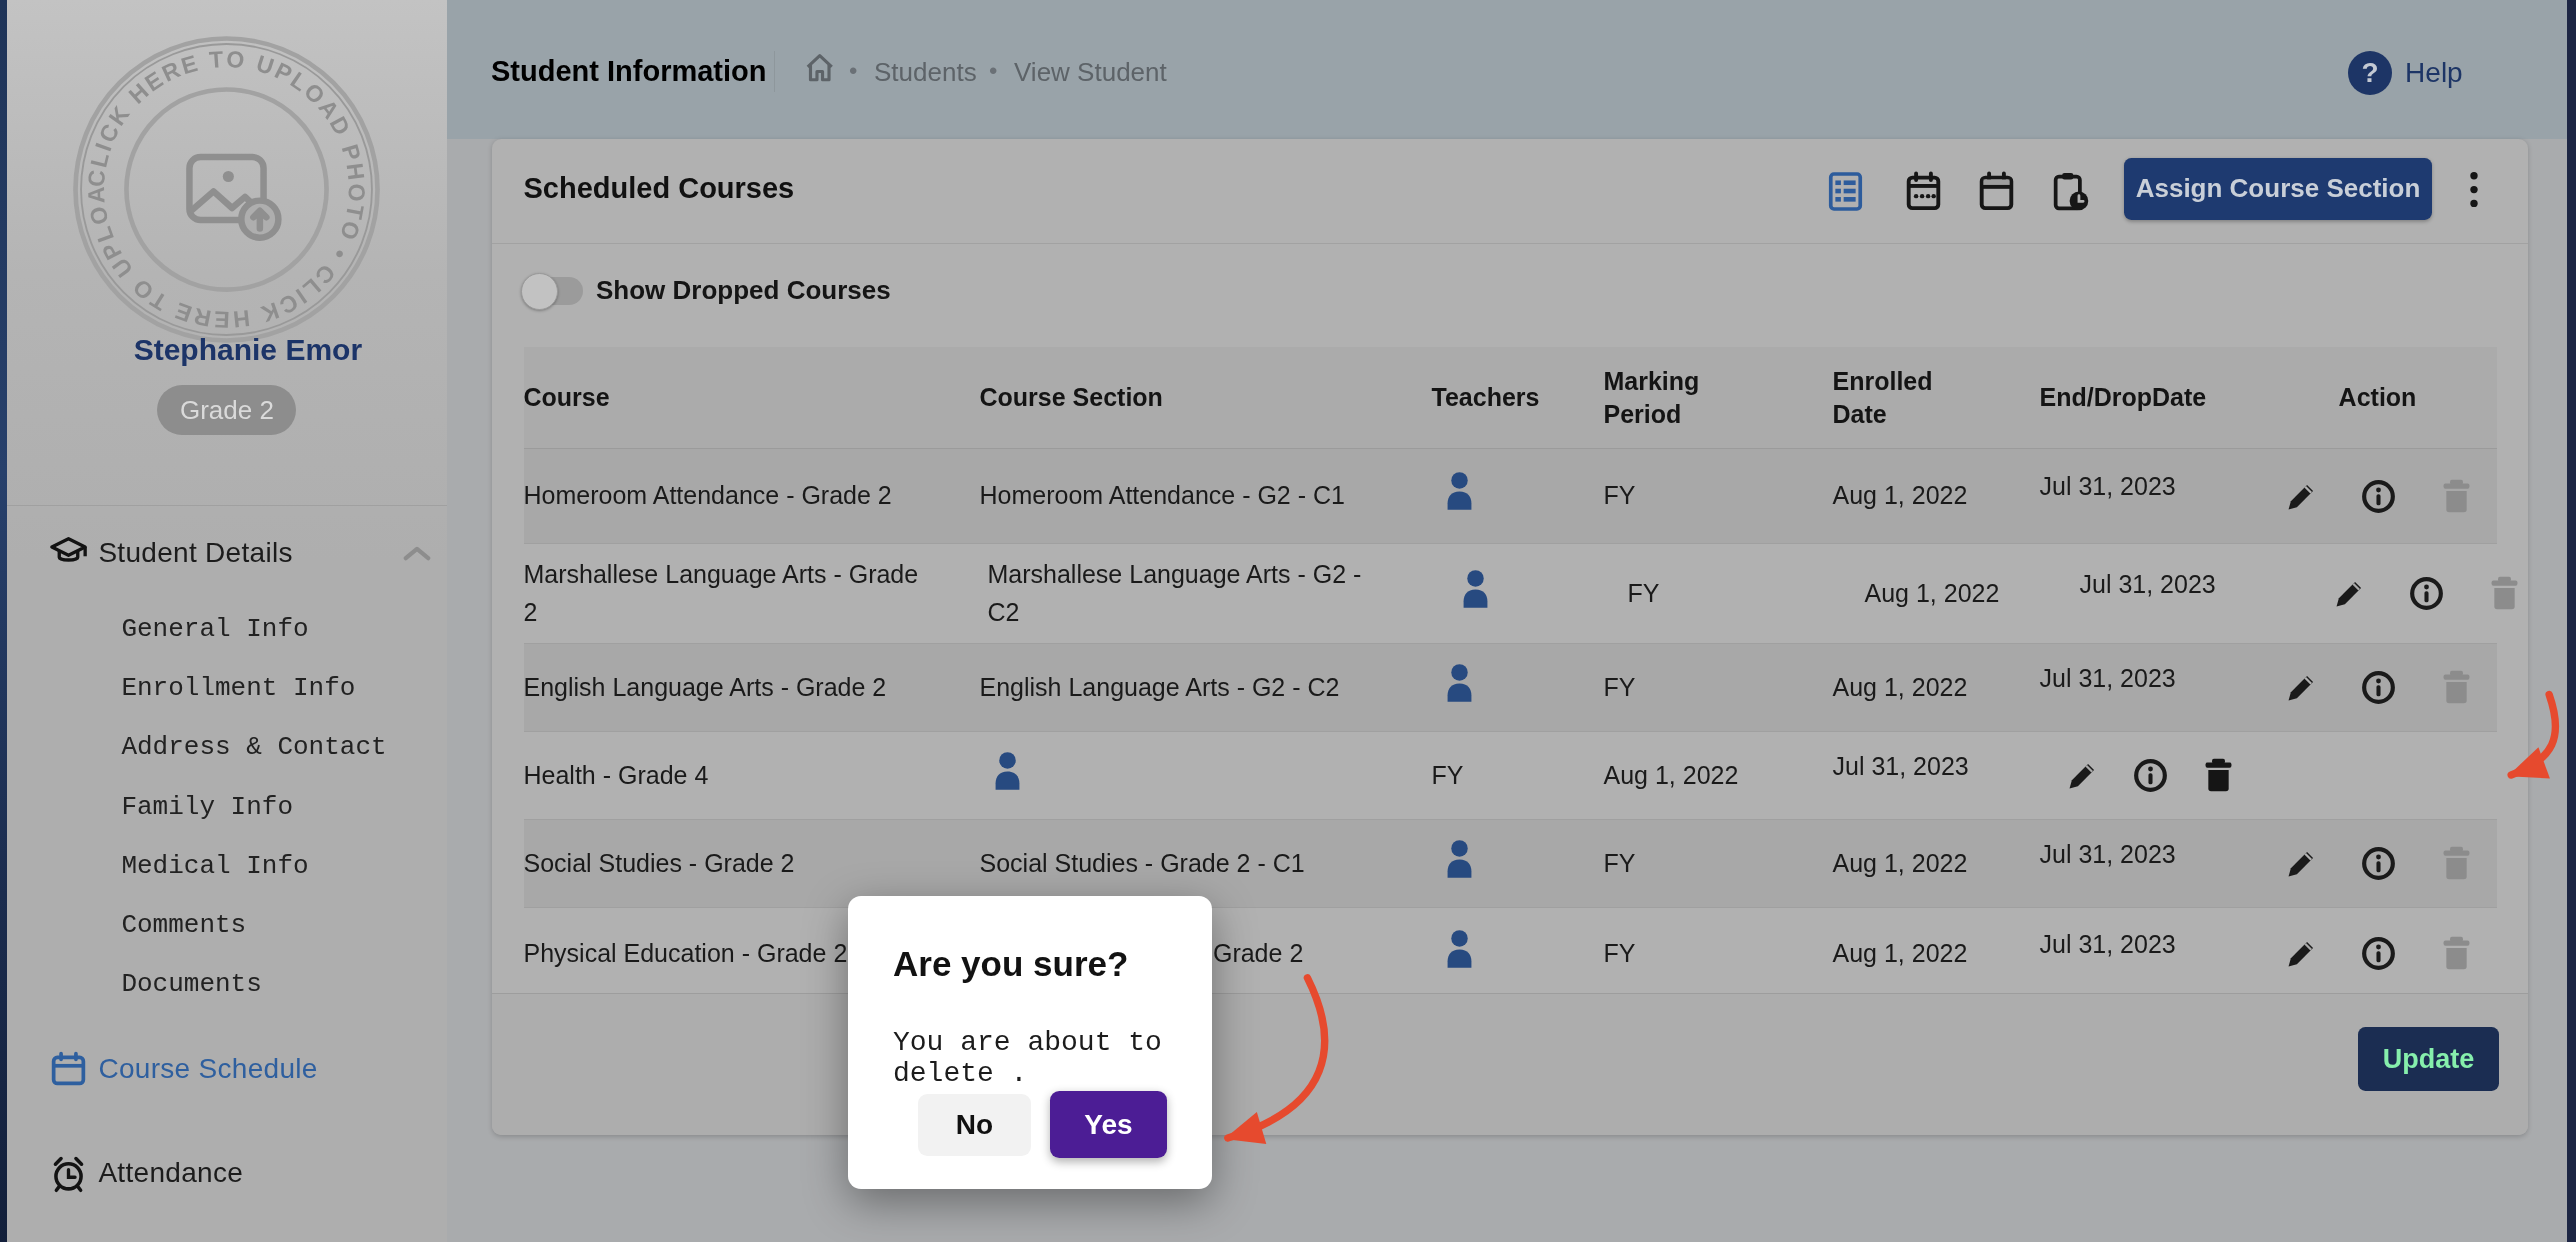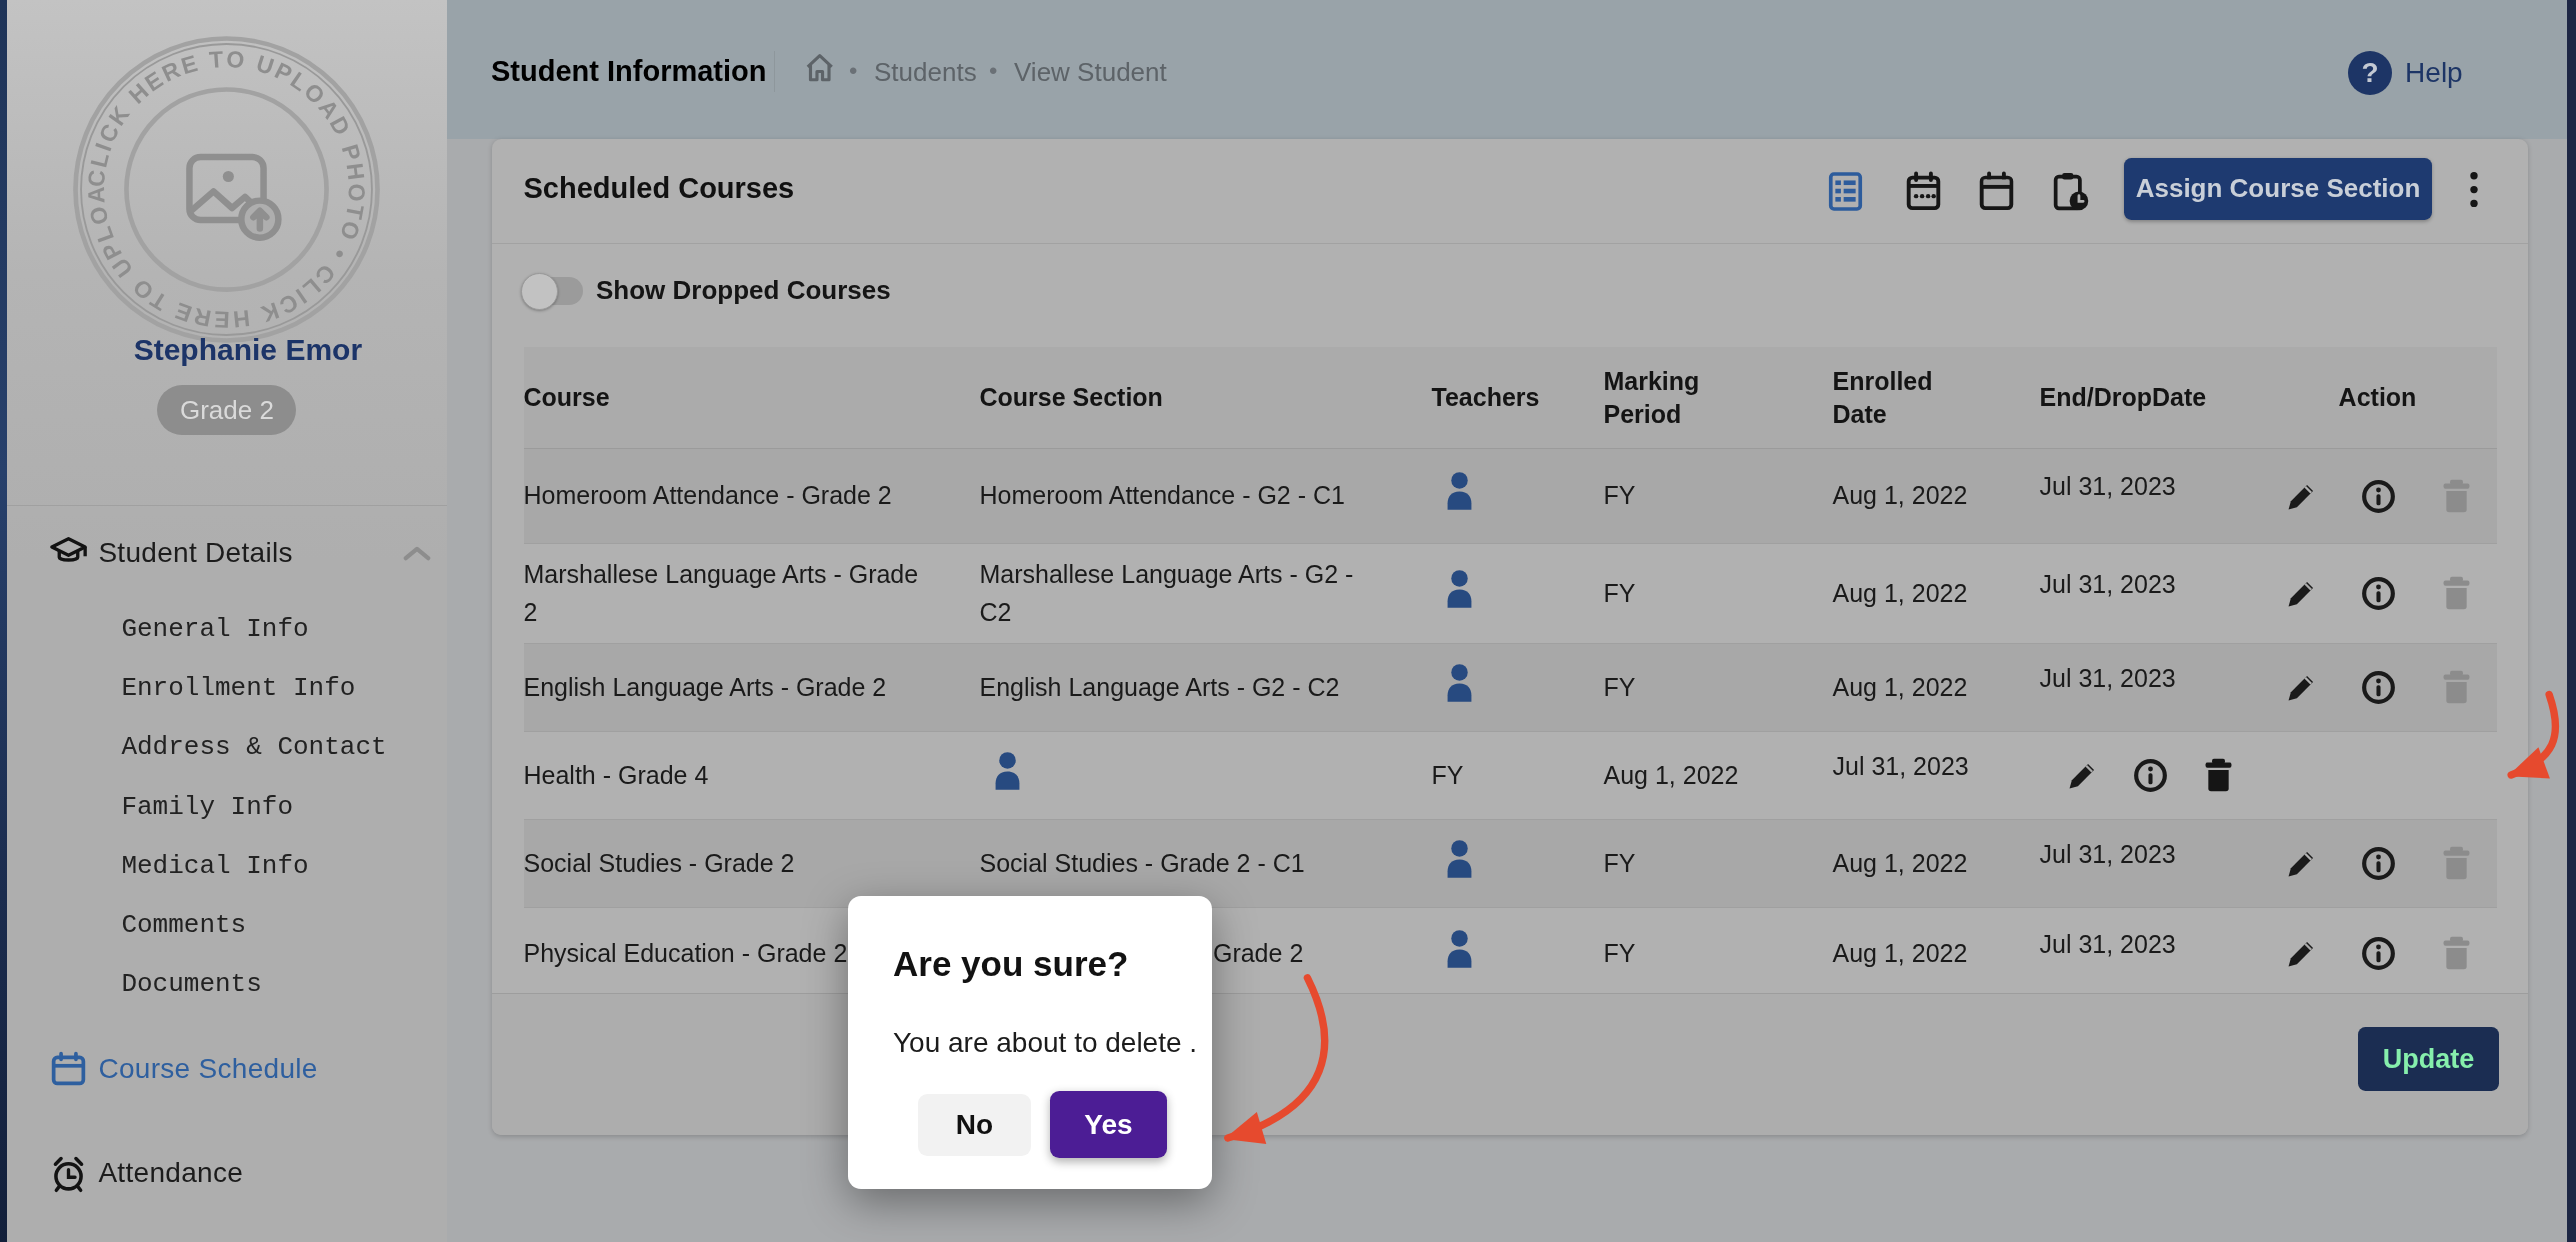--- a/index.html
+++ b/index.html
@@ -61,37 +61,37 @@
   .thead{height:101px;background:#ababab;border-bottom:0.9px solid #9b9b9b;}
   .thead .tc{font-size:25px;font-weight:700;color:#141414;line-height:1.3;}
   .tc{font-size:25px;color:#1a1a1a;line-height:1.5;}
   .tc.wrapcol{padding-right:54px;box-sizing:border-box;}
   .hw{max-width:113px;}
   .hw2{max-width:104px;}
   .tc-action-h{text-align:center;}
   .r{border-bottom:0.9px solid #a0a0a0;}
   .r:nth-child(odd){background:#b1b1b1;}
   .r:nth-child(even){background:#a8a8a8;}
-  .r1{height:94px;} .r2{height:99px;} .r3,.r4,.r5{height:87px;} .r6{height:91px;}
+  .r1{height:94px;} .r2{height:99px;gap:8px;} .r3,.r4,.r5{height:87px;} .r6{height:91px;}
   .enddrop{transform:translateY(-9.3px);}
   .acts{display:flex;align-items:center;justify-content:space-between;padding:0 22px 0 24px;}
   .aicon{width:37px;height:37px;}
   .person{margin-left:11px;width:33px;height:39px;}
 
   .tfoot{position:absolute;left:0;right:0;top:854px;bottom:0;background:#adadad;
          border-top:0.9px solid #9d9d9d;border-radius:0 0 9.3px 9.3px;}
   .update-btn{position:absolute;left:1866px;top:33px;width:141px;height:64px;border-radius:7.4px;
               background:#1b2d52;color:#86efac;font-size:27px;font-weight:600;
               display:flex;align-items:center;justify-content:center;}
 
   
   .modal{position:absolute;left:848px;top:896px;width:364px;height:293px;background:#ffffff;
          border-radius:13px;box-shadow:0 13px 44px rgba(0,0,0,.38);z-index:40;}
   .modal-title{position:absolute;left:45px;top:48px;font-size:35px;font-weight:700;color:#121212;}
-  .modal-body{position:absolute;left:45px;top:131px;font-size:28px;color:#1c1c1c;}
+  .modal-body{position:absolute;left:45px;top:131px;font-size:28px;color:#1c1c1c;font-family:Liberation Mono, monospace;}
   .btn-no{position:absolute;left:70px;top:198px;width:113px;height:62px;border-radius:9.3px;background:#f2f2f2;
           color:#111;font-size:28px;font-weight:700;display:flex;align-items:center;justify-content:center;}
   .btn-yes{position:absolute;left:202px;top:195px;width:117px;height:67px;border-radius:9.3px;background:#4c1d95;
            color:#fff;font-size:28px;font-weight:700;display:flex;align-items:center;justify-content:center;
            box-shadow:0 3.7px 9.3px rgba(0,0,0,.3);}
 
   .annot{position:absolute;inset:0;z-index:60;pointer-events:none;}
 </style>
 </head>
 <body>

